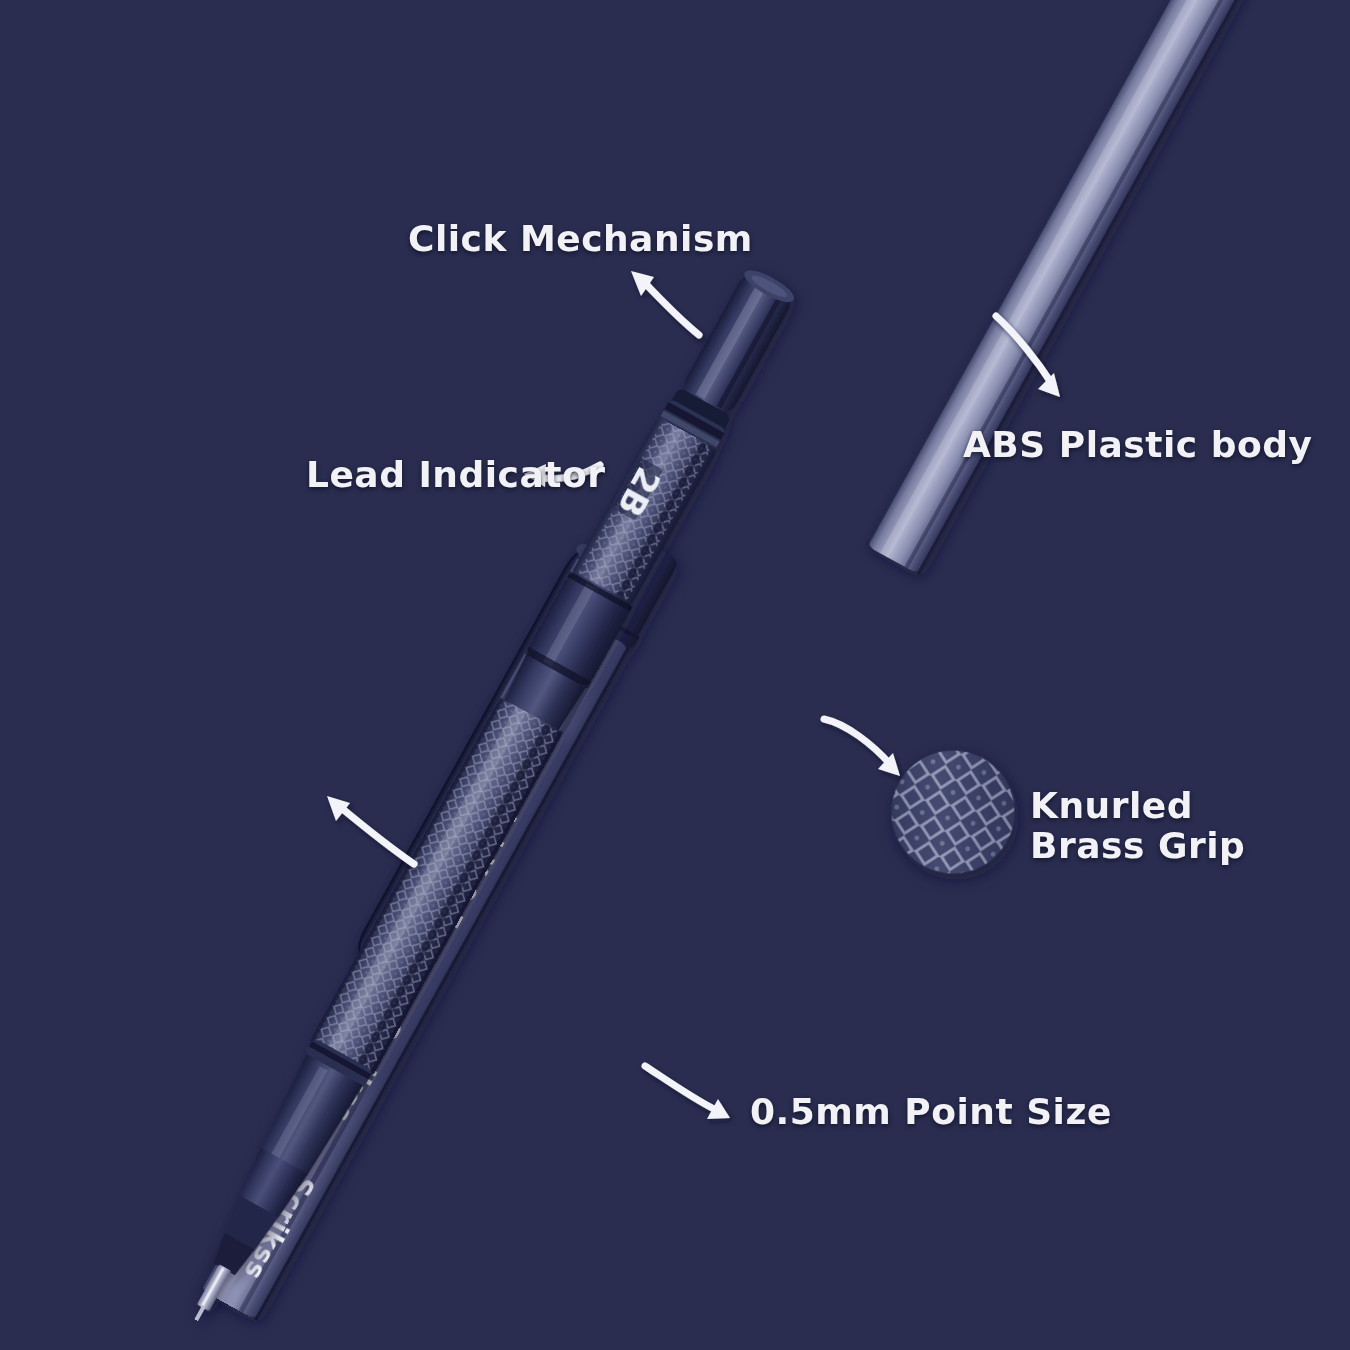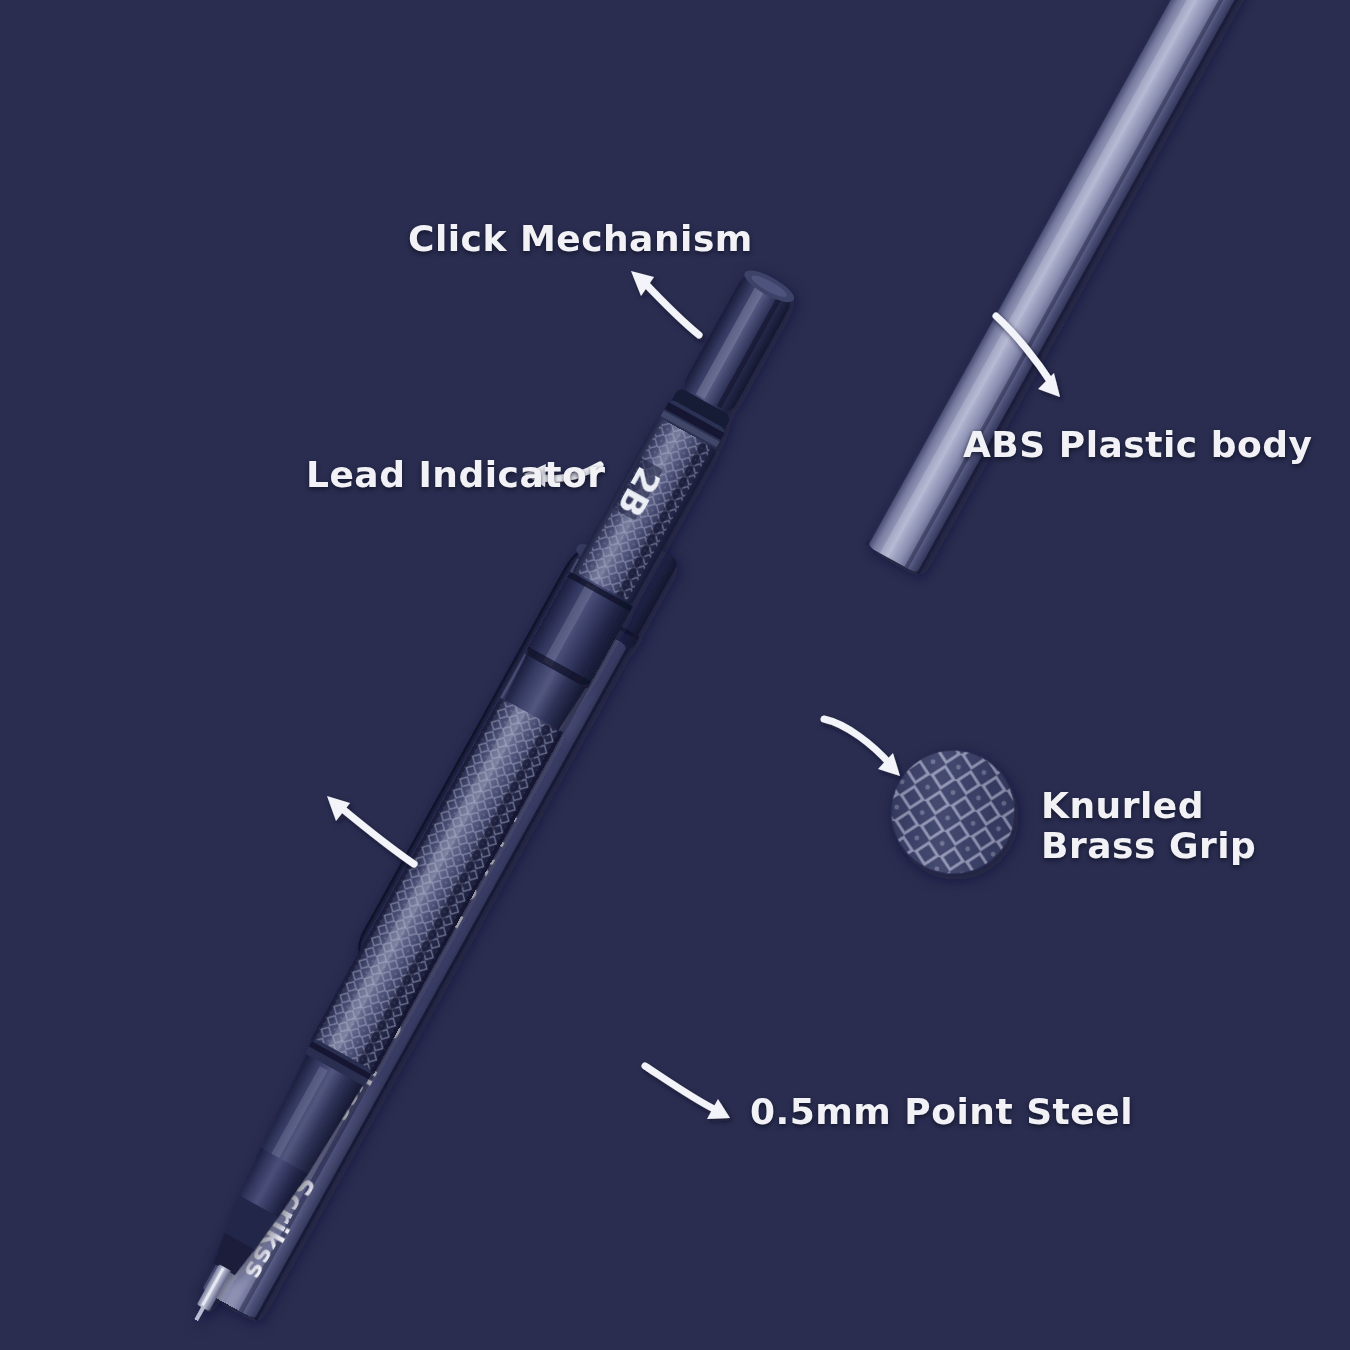--- a/index.html
+++ b/index.html
@@ -27,21 +27,21 @@
     color: #f2f2f6;
     font-family: "DejaVu Sans", sans-serif;
     font-weight: bold;
     font-size: 36px;
     line-height: 1.12;
     letter-spacing: 0.5px;
     white-space: pre;
     text-shadow: 0 2px 5px rgba(10, 12, 30, 0.75);
     user-select: none;
   }
-  .callout.two-line { white-space: pre-line; margin-left: 11px; }
+  .callout.two-line { white-space: pre-line; }
 
   #lbl-click        { left: 408px; top: 219px; }
   #lbl-lead         { left: 306px; top: 455px; }
   #lbl-clip         { left: 128px; top: 735px; }
   #lbl-abs          { left: 963px; top: 425px; }
   #lbl-knurl        { left: 1030px; top: 786px; }
   #lbl-point        { left: 750px; top: 1092px; }
 </style>
 </head>
 <body>
@@ -298,15 +298,15 @@
   <div class="callout" id="lbl-click">Click Mechanism</div>
 
   <div class="callout" id="lbl-lead">Lead Indicator</div>
 
 
   <div class="callout" id="lbl-abs">ABS Plastic body</div>
 
   <div class="callout two-line" id="lbl-knurl">Knurled
 Brass Grip</div>
 
-  <div class="callout" id="lbl-point">0.5mm Point Steel</div>
+  <div class="callout" id="lbl-point">0.5mm Point Size</div>
 
 </div>
 
 </body></html>

